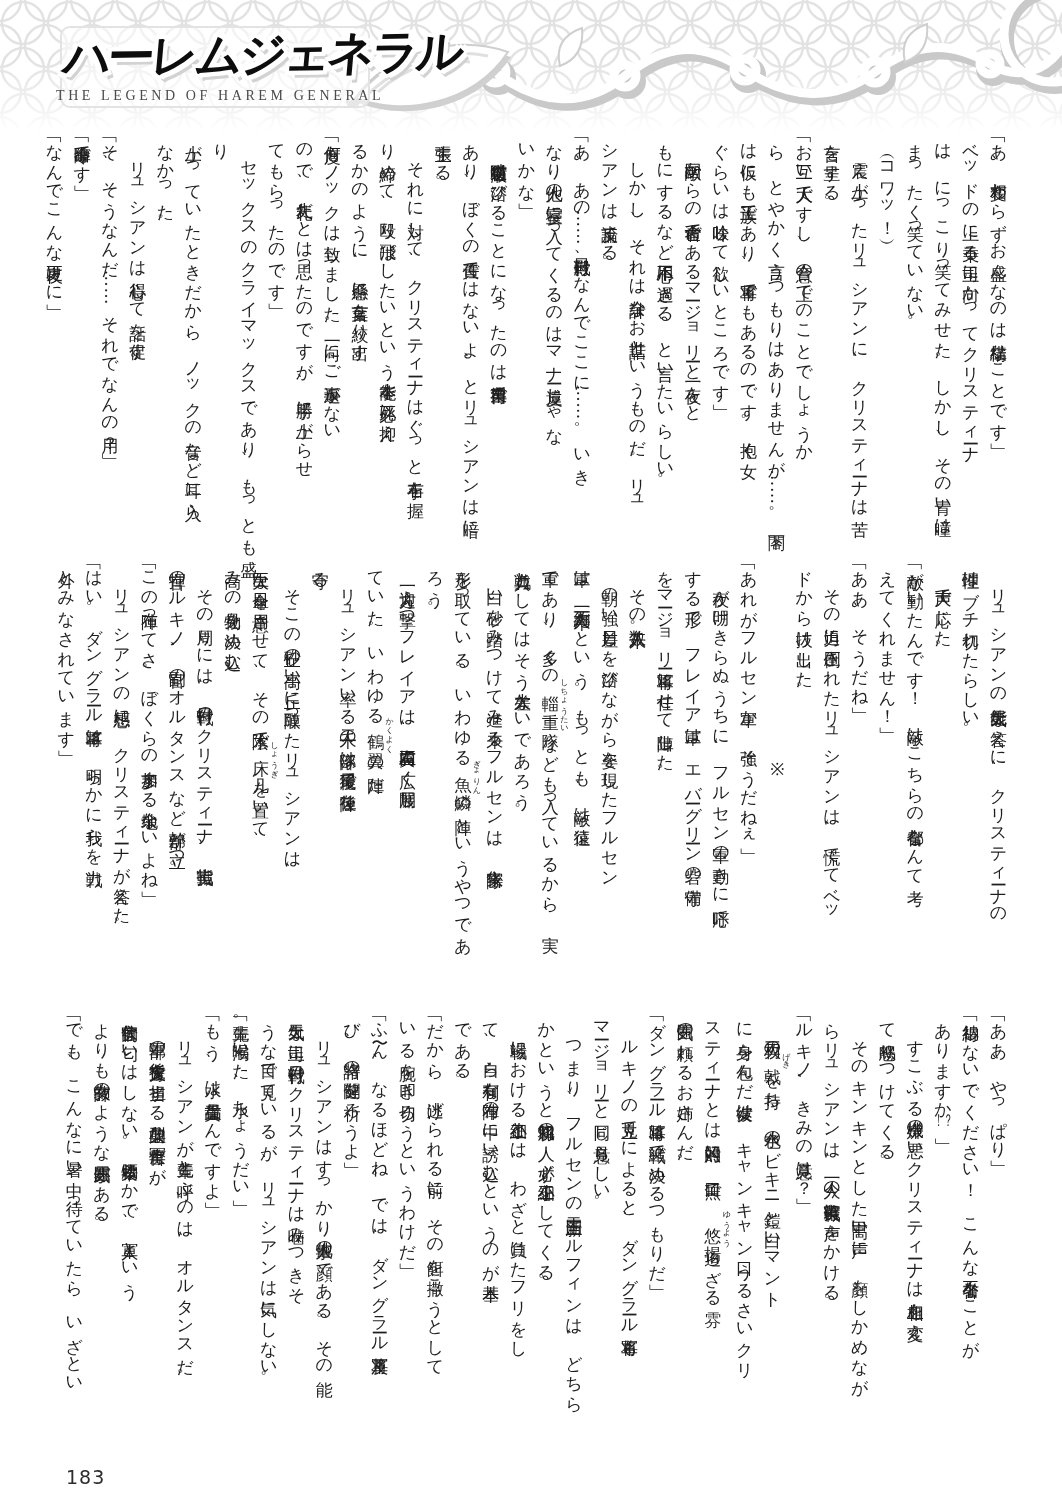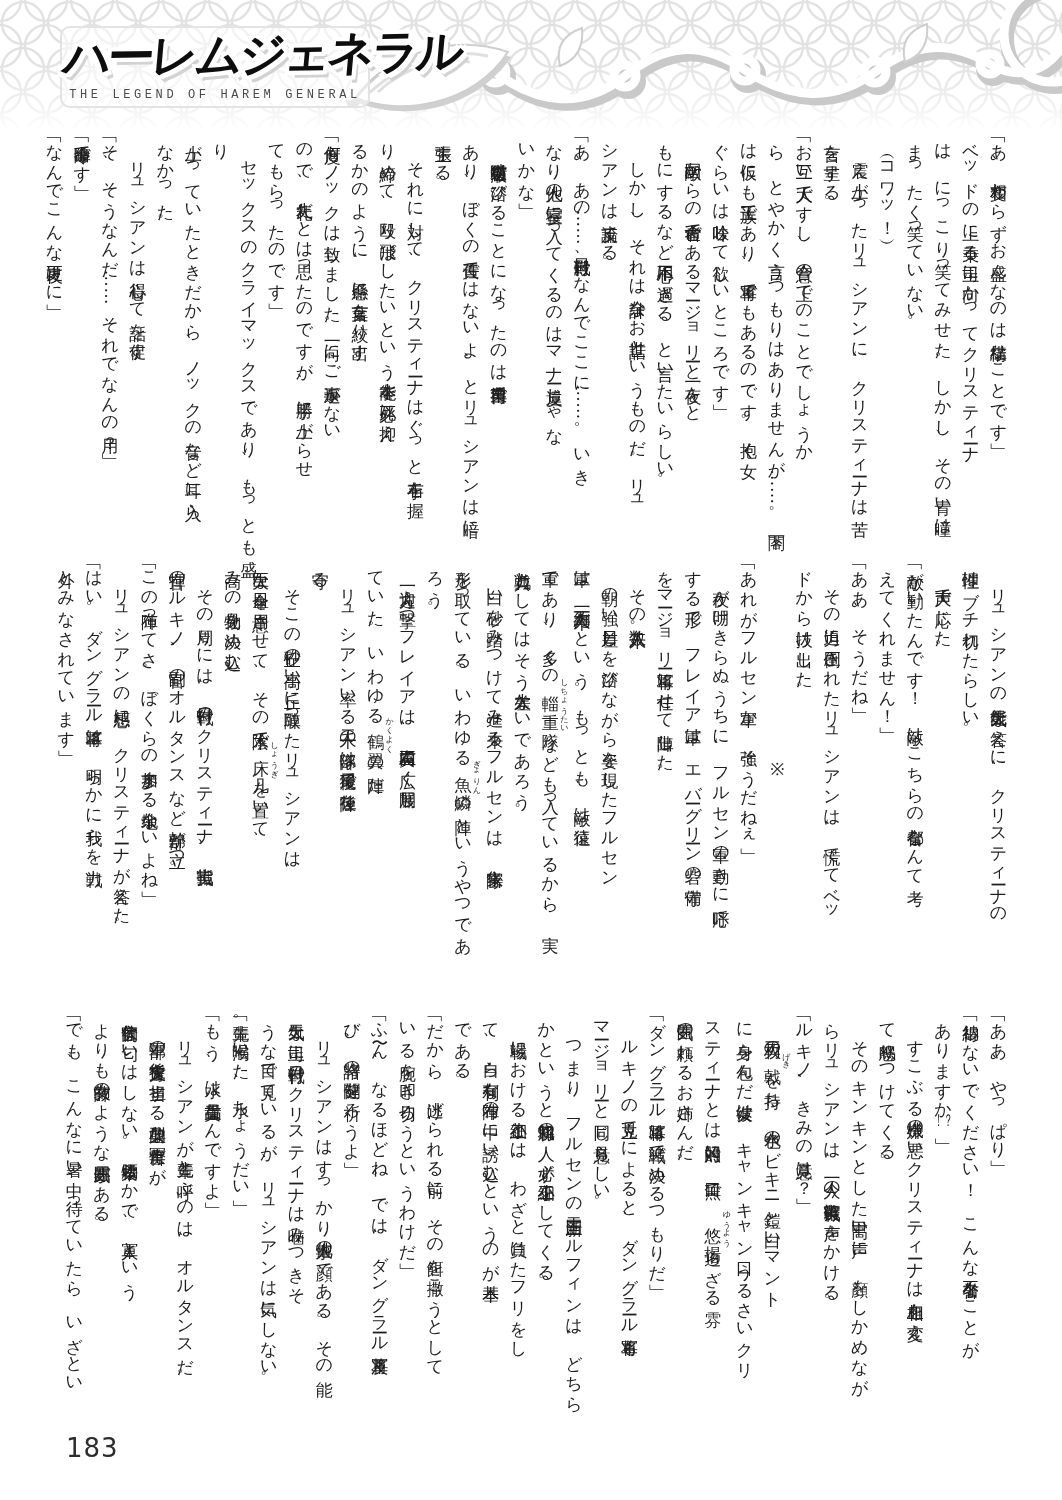--- a/index.html
+++ b/index.html
@@ -37,45 +37,45 @@
     transform: skewX(-6deg) rotate(-1deg);
     text-shadow:
       -4px -4px 0 #fff, 4px -4px 0 #fff, -4px 4px 0 #fff, 4px 4px 0 #fff,
       -4px 0 0 #fff, 4px 0 0 #fff, 0 -4px 0 #fff, 0 4px 0 #fff,
       -3px -3px 0 #fff, 3px 3px 0 #fff,
       6px 7px 0 #d2d2d2;
     text-align: center;
   }
   .logo-subtitle {
     position: absolute; left: 0; top: 64px; width: 100%;
-    font-family: Liberation Mono, monospace;
-    font-size: 12px; letter-spacing: 3.6px; color: #4a4a4a;
-    text-align: center; white-space: nowrap;
+    font-family: Liberation Serif, serif;
+    font-size: 14px; letter-spacing: 3.6px; color: #4a4a4a;
+    white-space: nowrap;
   }
   
   .vtext {
     position: absolute; right: 50px; width: 944px; height: 418px;
     writing-mode: vertical-rl;
     font-family: "DejaVu Serif", "Liberation Serif", serif;
     font-size: 17px; line-height: 27.76px; letter-spacing: 0.55px;
     color: #1e1e1e;
     z-index: 3;
   }
   .vtext p { margin: 0; padding: 0; }
   .vtext p.divider { text-align: center; letter-spacing: 0; }
   .vtext ruby rt { font-size: 8px; letter-spacing: 0; font-family: inherit; }
   .tcy { text-combine-upright: all; -webkit-text-combine: horizontal; }
   #block-top    { top: 132px; }
   #block-middle { top: 559px; }
   #block-bottom { top: 1011px; }
   
   .page-number {
-    position: absolute; left: 66px; top: 1433px;
+    position: absolute; left: 66px; top: 1466px;
     font-family: "DejaVu Sans", "Liberation Sans", sans-serif;
-    font-size: 26px; letter-spacing: 1px; color: #2d2d2d;
+    font-size: 19px; letter-spacing: 1px; color: #2d2d2d;
     z-index: 6;
   }
 </style>
 </head>
 <body>
 
 <div class="page">
 
   <svg class="top-band" width="1062" height="132" viewBox="0 0 1062 132" aria-hidden="true">
     <defs>

